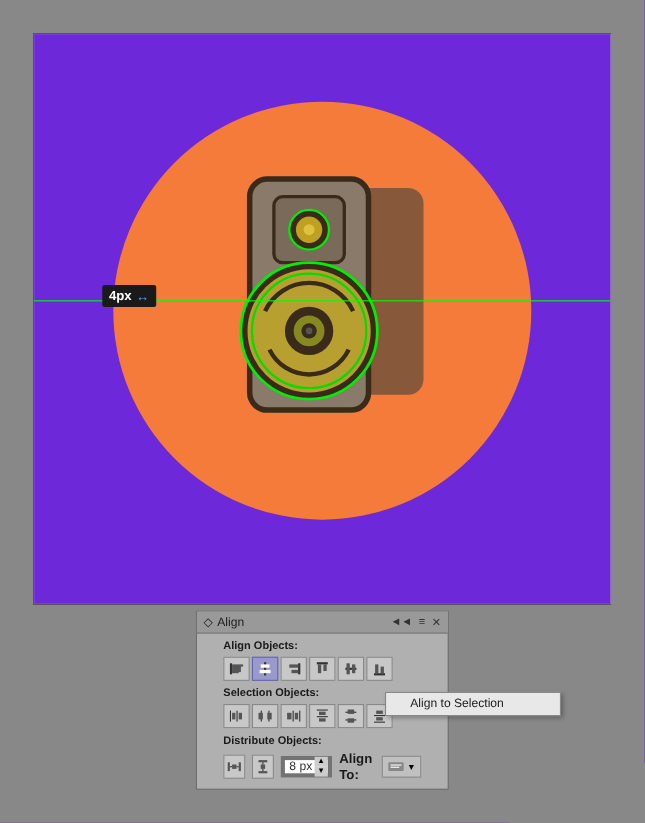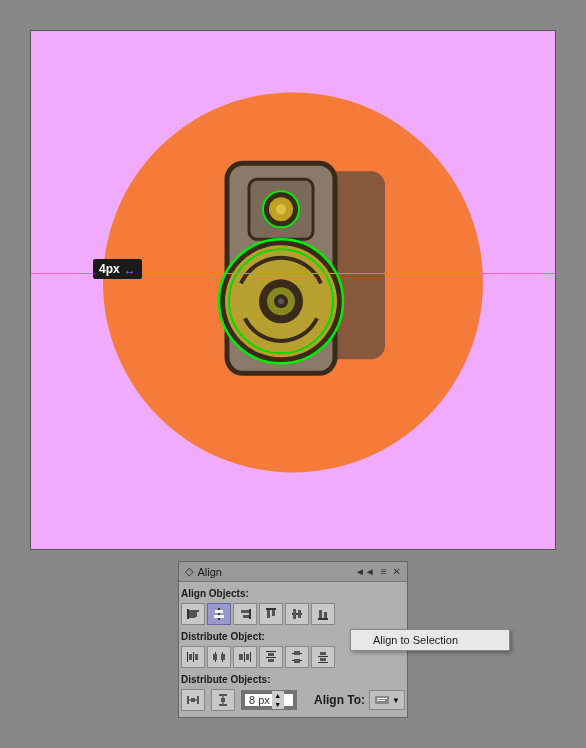--- a/index.html
+++ b/index.html
@@ -21,21 +21,21 @@
       width: 526px;
       height: 520px;
       background: #ffffff;
       border: 1px solid #555;
     }
 
     
     .artboard {
       position: absolute;
       top: 0; left: 0; right: 0; bottom: 0;
-      background: #f0abfc;
+      background: #6d28d9;
     }
 
     
     .orange-circle {
       position: absolute;
       width: 380px;
       height: 380px;
       background: #F47B3A;
       border-radius: 50%;
       top: 50%;
@@ -129,21 +129,21 @@
     .panel-btn {
       color: #333;
       cursor: pointer;
       font-size: 10px;
       background: none;
       border: none;
       padding: 0;
     }
 
     .align-panel-body {
-      padding: 6px 2px;
+      padding: 6px 24px;
     }
 
     .section-label {
       font-size: 10px;
       color: #1a1a1a;
       margin-bottom: 4px;
       font-weight: bold;
     }
 
     .icon-row {
@@ -345,21 +345,21 @@
 
       <div class="icon-btn">
         <svg width="14" height="14" viewBox="0 0 14 14">
             <rect x="2" y="11" width="10" height="2" fill="#333"></rect>
             <rect x="3" y="3" width="3" height="8" fill="#555"></rect>
             <rect x="8" y="5" width="3" height="6" fill="#555"></rect>
           </svg>
       </div>
     </div>
 
-    <div class="section-label">Distribute Object:</div>
+    <div class="section-label">Selection Objects:</div>
     <div class="icon-row">
       <div class="icon-btn">
         <svg width="14" height="14" viewBox="0 0 14 14">
             <rect x="1" y="2" width="1" height="10" fill="#333"></rect>
             <rect x="7" y="2" width="1" height="10" fill="#333"></rect>
             <rect x="3" y="4" width="3" height="6" fill="#555"></rect>
             <rect x="9" y="4" width="3" height="6" fill="#555"></rect>
           </svg>
       </div>
       <div class="icon-btn">

